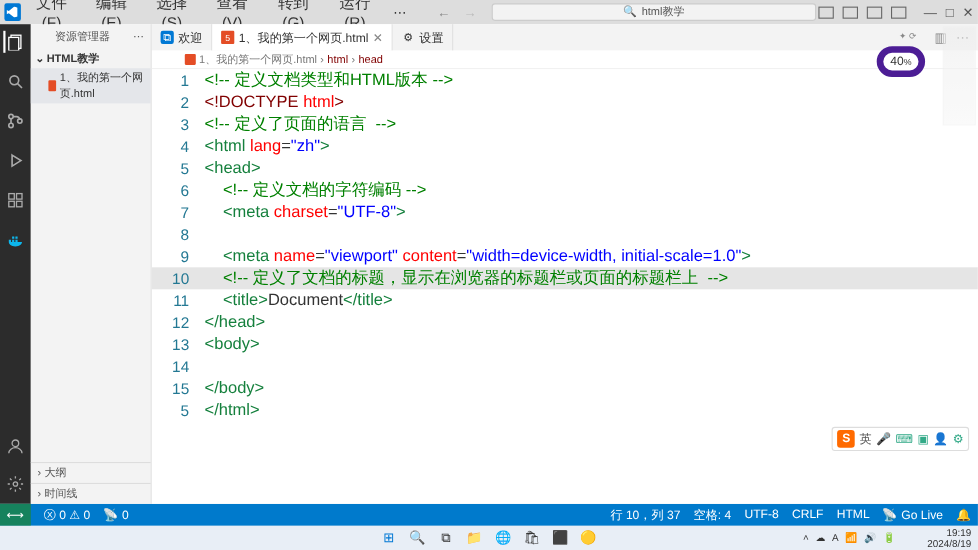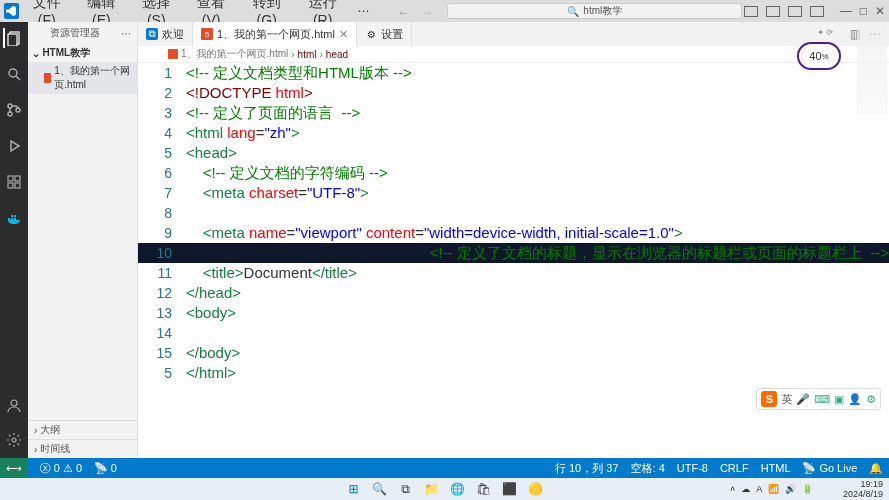--- a/index.html
+++ b/index.html
@@ -29,25 +29,25 @@
 .tab .tico { width:12px; height:12px; display:flex; align-items:center; justify-content:center; font-size:10px; }
 .tab .vsico { background:#0078d4; border-radius:2px; color:#fff; }
 .tab .hico { background:#e44d26; border-radius:1px; color:#fff; font-size:8px; }
 .tab.active { background:#fff; }
 .tab .close { color:#888; cursor:pointer; font-size:11px; }
 .tabs .tb-right { margin-left:auto; display:flex; align-items:center; gap:8px; padding:0 8px; color:#888; }
 .breadcrumbs { height:17px; display:flex; align-items:center; padding-left:30px; font-size:10px; color:#777; gap:3px; background:#fff; border-bottom:1px solid #eee; }
 .breadcrumbs .bc-ico { width:10px; height:10px; background:#e44d26; border-radius:1px; }
 .code { flex:1; overflow:hidden; font-family:Consolas,"Courier New",monospace; font-size:15px; line-height:20px; position:relative; background:#fff; }
 .line { display:flex; }
-.line.hl { background:#0f172a;justify-content:space-between; }
+.line.hl { background:#e5e5e5; }
 .gutter { width:48px; text-align:right; padding-right:14px; color:#237893; font-size:14px; user-select:none; }
 .code-text { white-space:pre; }
 .minimap { position:absolute; right:2px; top:2px; width:30px; height:90px; background:linear-gradient(#eee,#f7f7f7); opacity:0.6; border:1px solid #eee; }
-.badge-circle { position:absolute; right:48px; top:20px; width:44px; height:28px; border:2px solid #4c1d95; border-radius:14px; display:flex; align-items:center; justify-content:center; font-size:11px; color:#333; background:#fff; }
+.badge-circle { position:absolute; right:48px; top:20px; width:44px; height:28px; border:6px solid #4c1d95; border-radius:14px; display:flex; align-items:center; justify-content:center; font-size:11px; color:#333; background:#fff; }
 .badge-small { position:absolute; right:56px; top:6px; font-size:8px; color:#888; }
 .c-comment { color:#008000; }
 .c-tag { color:#15803d; }
 .c-attr { color:#ff0000; }
 .c-val { color:#0000ff; }
 .c-doctype { color:#800000; }
 .ime-bar { position:absolute; right:8px; bottom:48px; display:flex; align-items:center; gap:4px; background:#fff; border:1px solid #ddd; padding:2px 4px; border-radius:3px; font-size:11px; color:#555; }
 .ime-bar .sogou { width:16px; height:16px; background:#ff6a00; color:#fff; display:flex; align-items:center; justify-content:center; border-radius:3px; font-weight:bold; }
 .statusbar { height:20px; background:#007acc; color:#fff; display:flex; align-items:center; font-size:11px; padding:0 6px; gap:12px; }
 .statusbar .remote { background:#16825d; height:20px; display:flex; align-items:center; padding:0 6px; margin:-0 0 0 -6px; }

